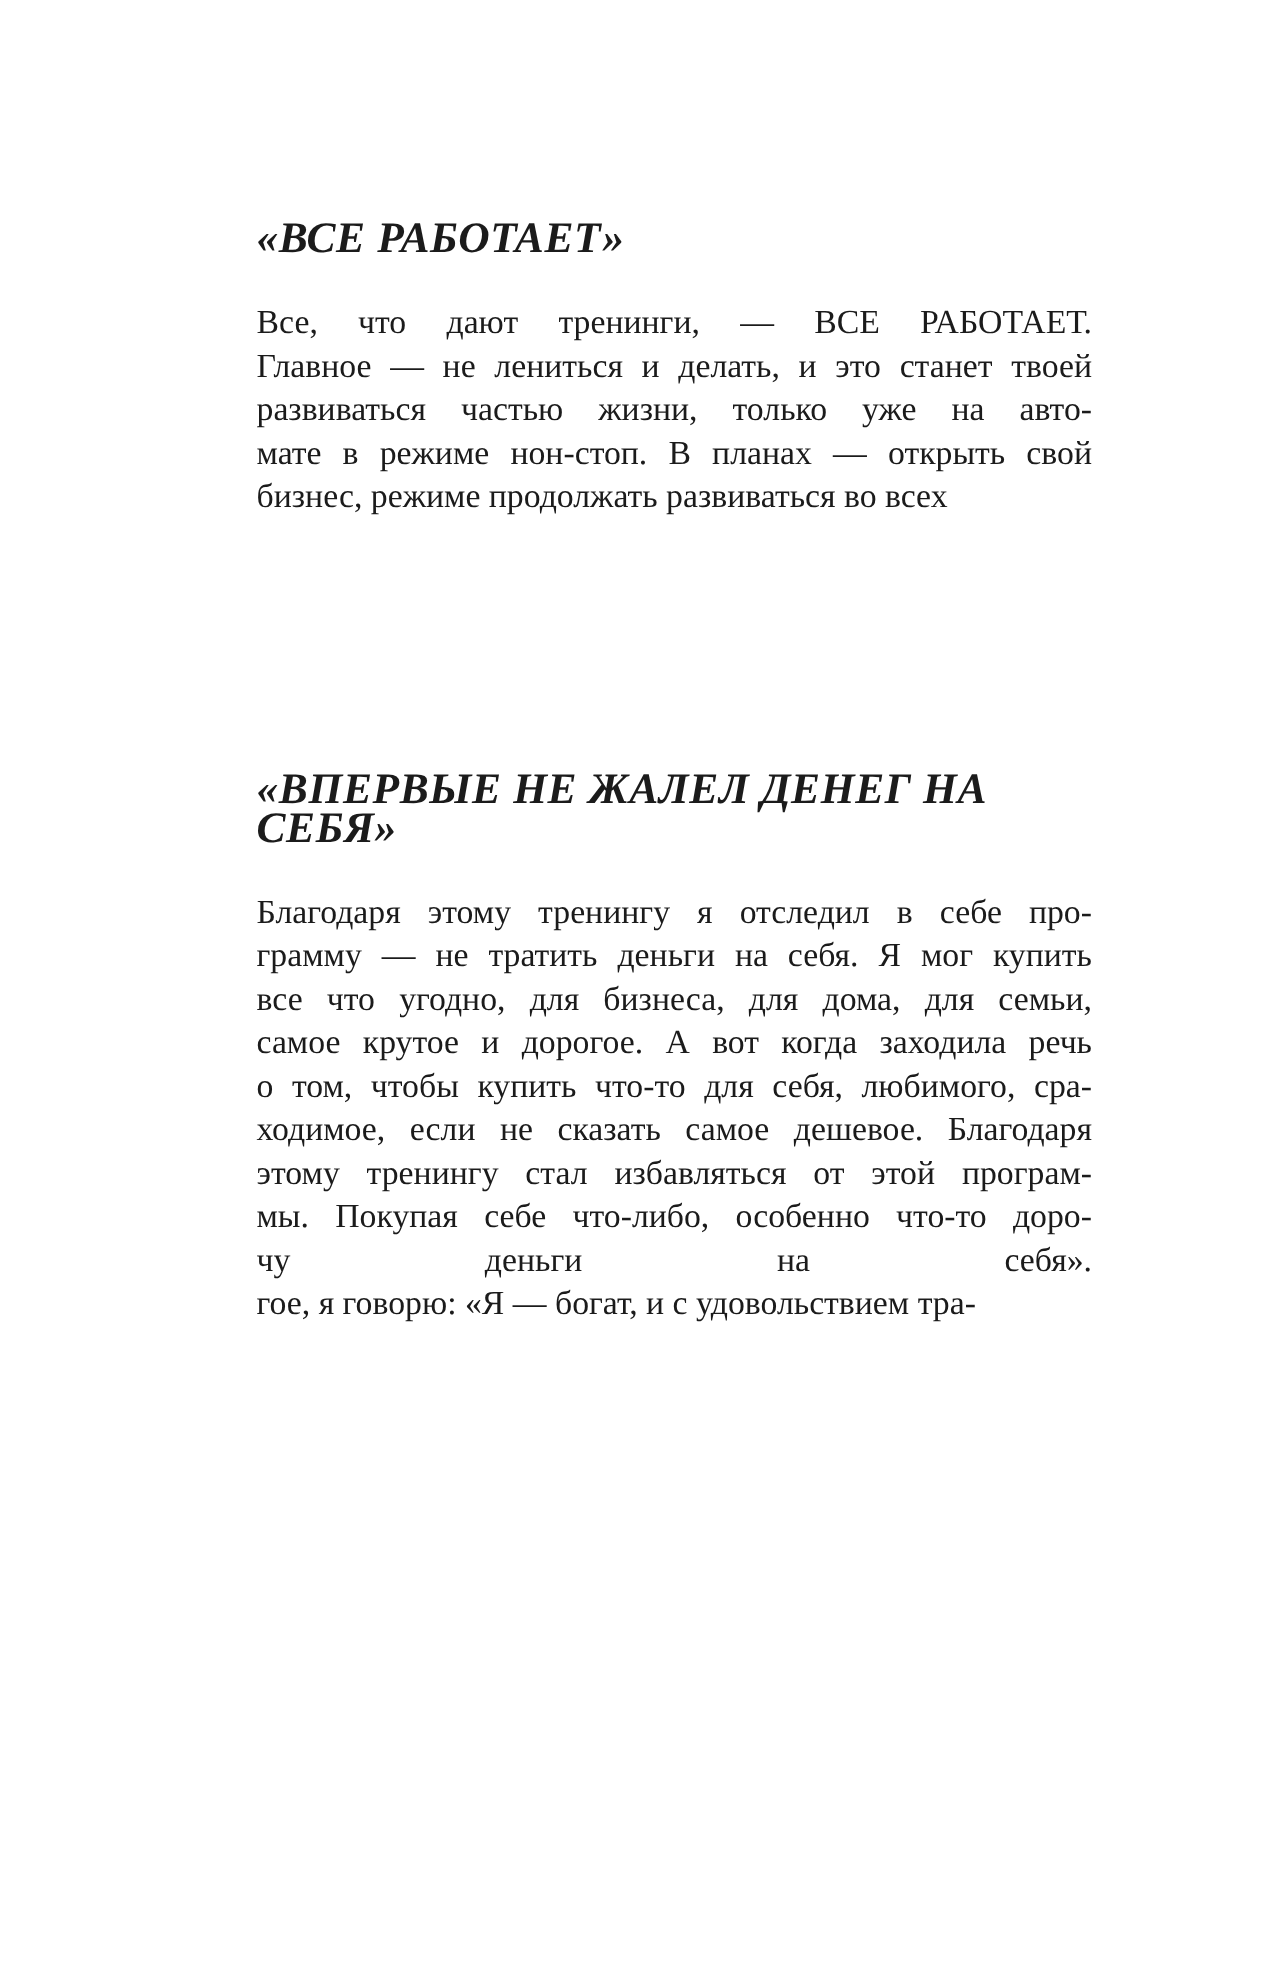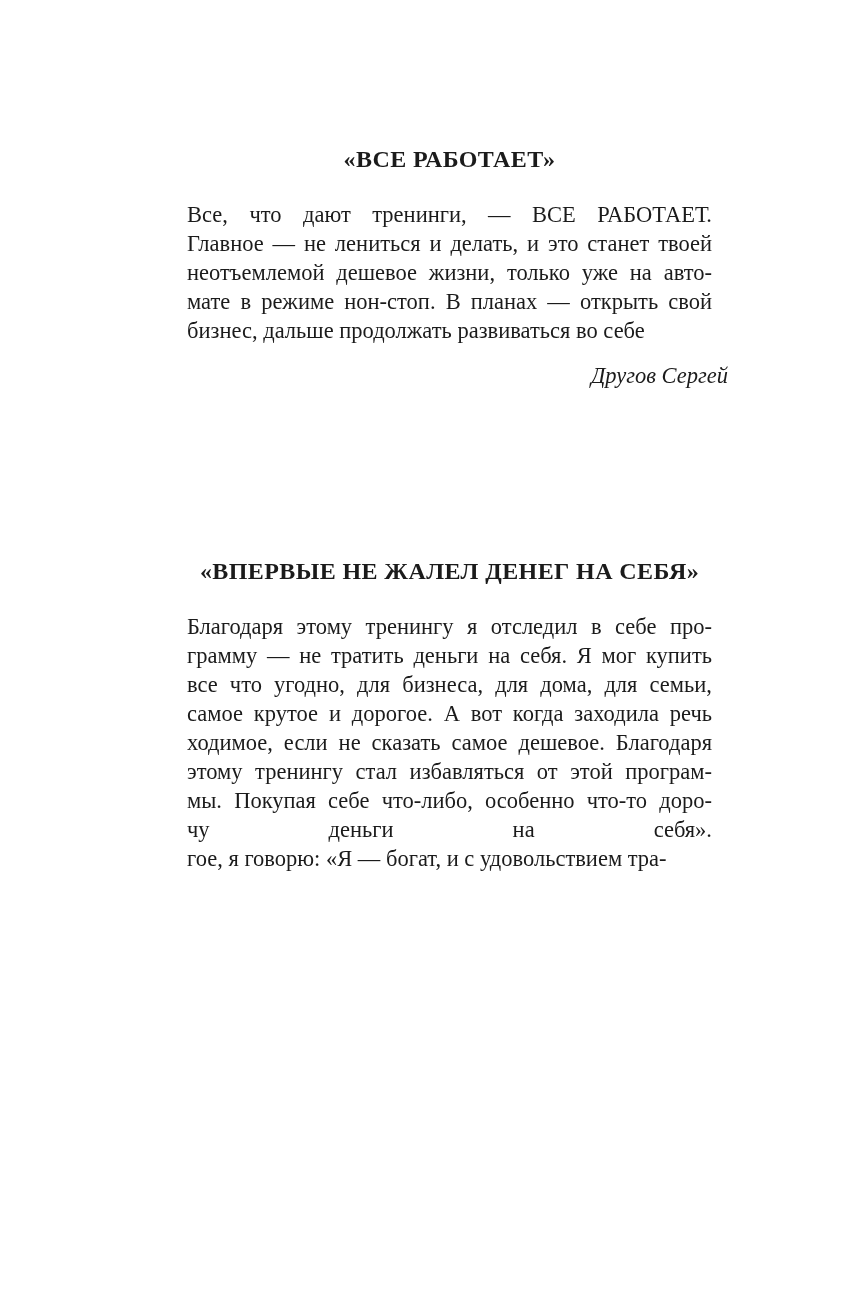--- a/index.html
+++ b/index.html
@@ -17,29 +17,30 @@
   .page {
     box-sizing: border-box;
     width: 845px;
     height: 1312px;
     padding: 146px 117px 0 171px;
   }
   .section + .section {
     margin-top: 168px;
   }
   .heading {
-    font-size: 24px;
+    font-size: 29px;
     line-height: 26px;
     font-weight: bold;
-    text-align: center;
+    text-align: left;
     letter-spacing: 0.4px;
     margin: 0 0 28px 0;
+    font-style: italic;
   }
   .para {
-    margin: 16px;
+    margin: 0;
   }
   .para .line {
     font-size: 22.5px;
     line-height: 29px;
     text-align: justify;
     text-align-last: justify;
     white-space: normal;
   }
   .para .line:last-child {
     text-align-last: left;
@@ -55,34 +56,34 @@
 </head>
 <body>
 
 <div class="page">
 
   <div class="section">
     <h2 class="heading">«ВСЕ РАБОТАЕТ»</h2>
     <div class="para">
         <div class="line">Все, что дают тренинги, — ВСЕ РАБОТАЕТ.</div>
         <div class="line">Главное — не лениться и делать, и это станет твоей</div>
-        <div class="line">неотъемлемой дешевое жизни, только уже на авто-</div>
+        <div class="line">развиваться частью жизни, только уже на авто-</div>
         <div class="line">мате в режиме нон-стоп. В планах — открыть свой</div>
-        <div class="line">бизнес, дальше продолжать развиваться во себе</div>
+        <div class="line">бизнес, режиме продолжать развиваться во всех</div>
       </div>
-    <div class="attribution">Другов Сергей</div>
   </div>
 
   <div class="section">
     <h2 class="heading">«ВПЕРВЫЕ НЕ ЖАЛЕЛ ДЕНЕГ НА СЕБЯ»</h2>
     <div class="para">
         <div class="line">Благодаря этому тренингу я отследил в себе про-</div>
         <div class="line">грамму — не тратить деньги на себя. Я мог купить</div>
         <div class="line">все что угодно, для бизнеса, для дома, для семьи,</div>
         <div class="line">самое крутое и дорогое. А вот когда заходила речь</div>
+        <div class="line">о том, чтобы купить что-то для себя, любимого, сра-</div>
         <div class="line">ходимое, если не сказать самое дешевое. Благодаря</div>
         <div class="line">этому тренингу стал избавляться от этой програм-</div>
         <div class="line">мы. Покупая себе что-либо, особенно что-то доро-</div>
         <div class="line">чу деньги на себя».</div>
         <div class="line">гое, я говорю: «Я — богат, и с удовольствием тра-</div>
       </div>
   </div>
 
 </div>
 

